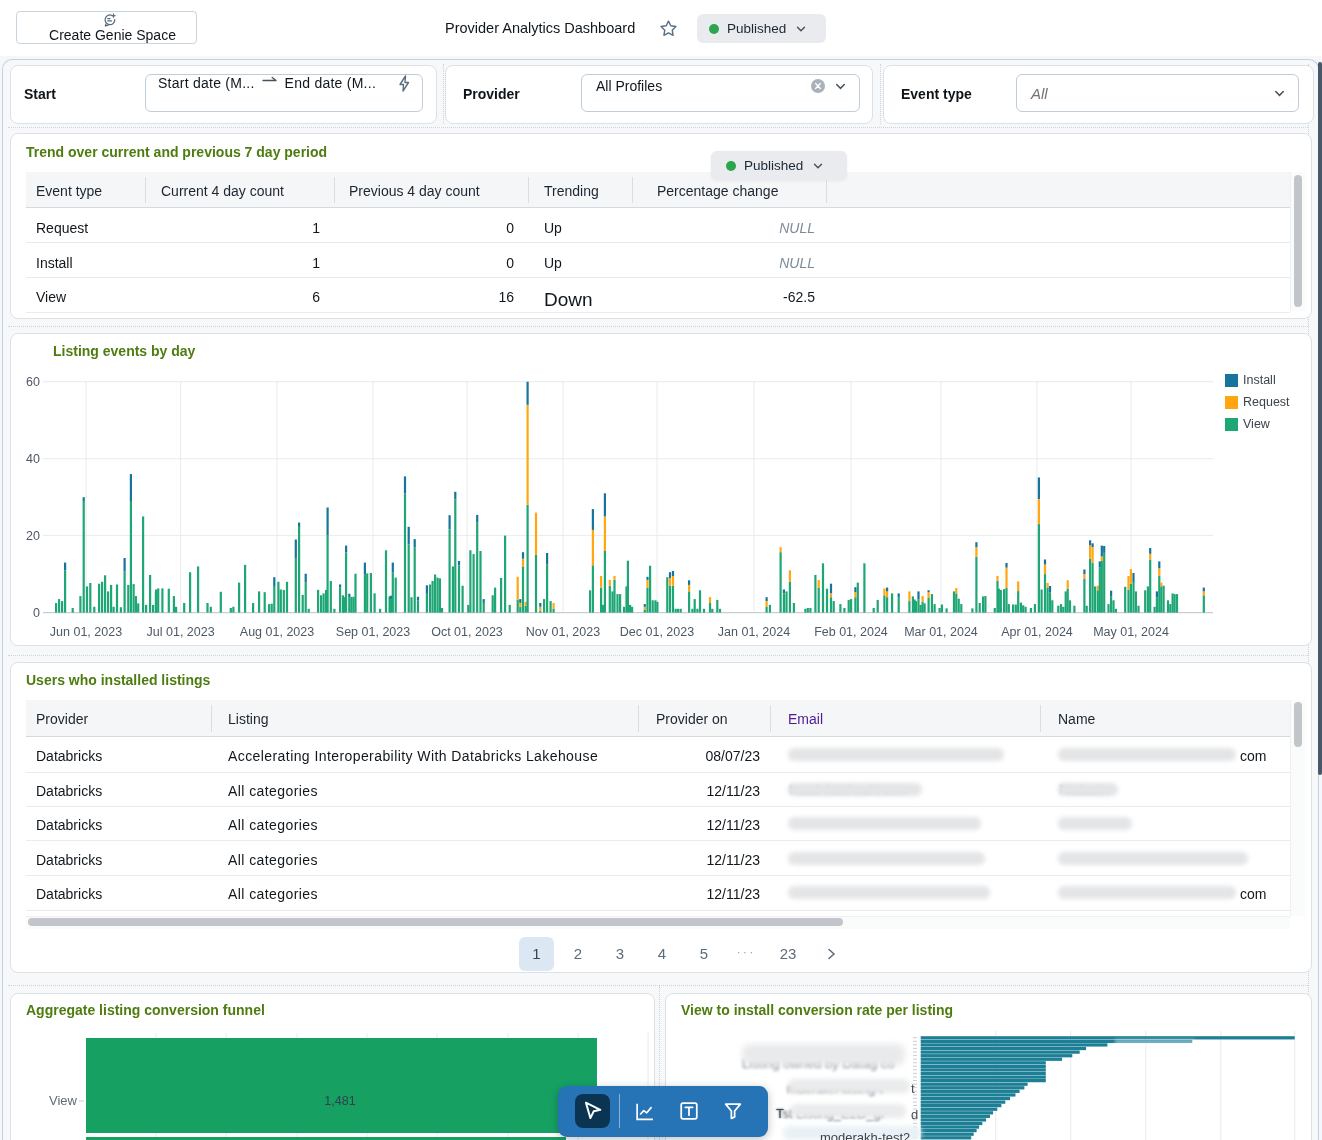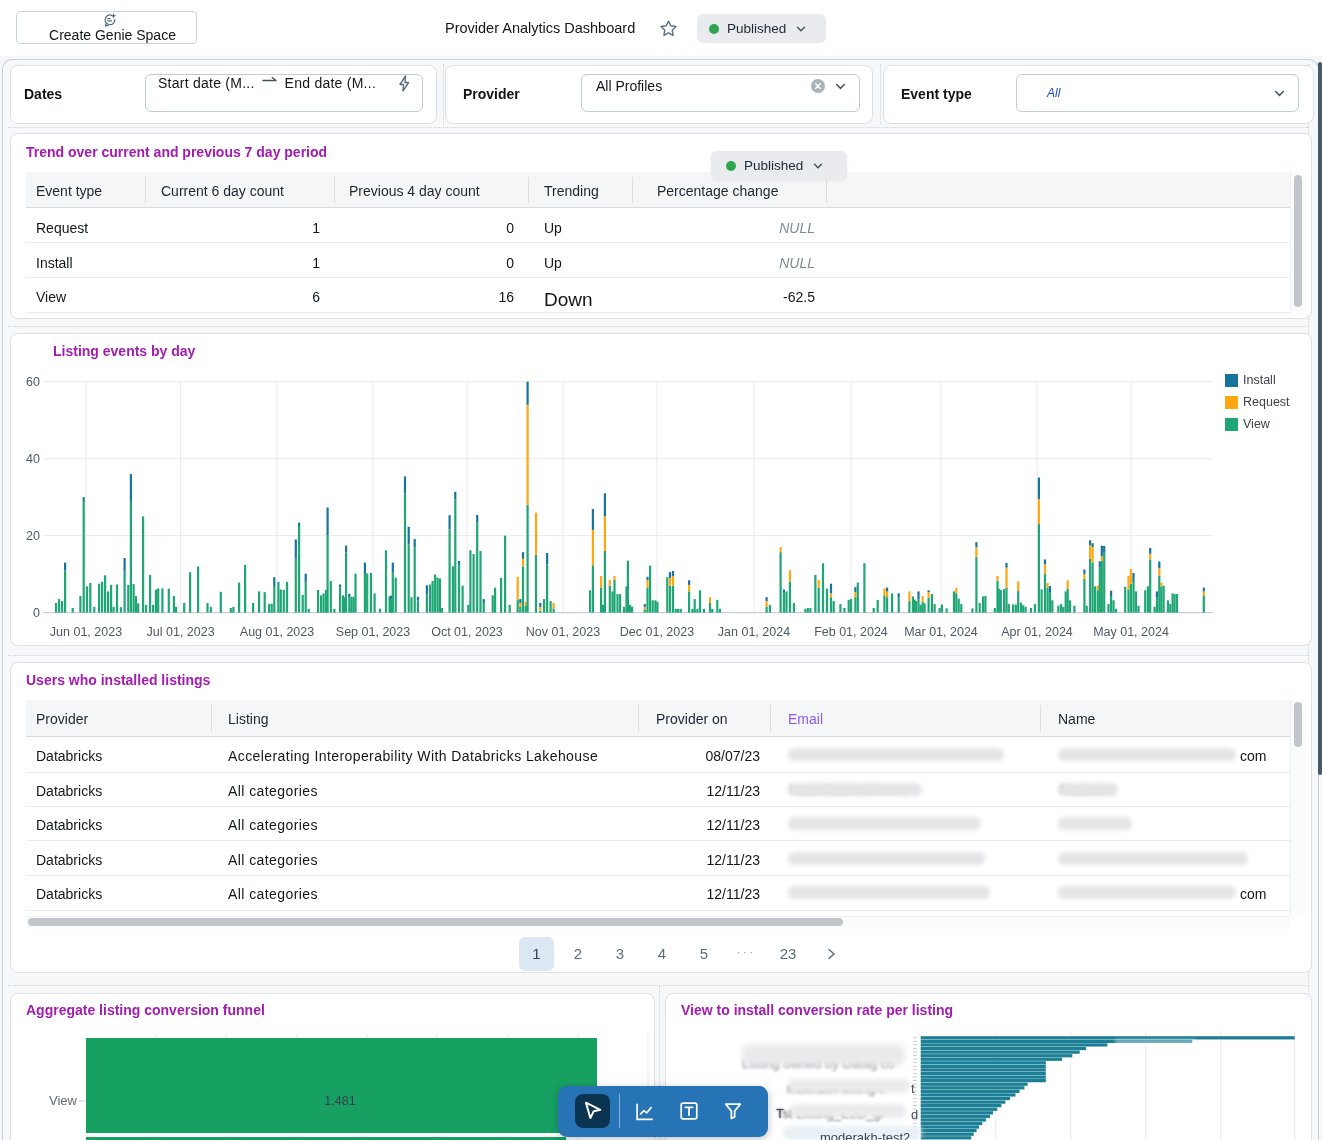--- a/index.html
+++ b/index.html
@@ -1,19 +1,19 @@
 <!DOCTYPE html>
 <html><head><meta charset="utf-8">
 <style>
 *{margin:0;padding:0;box-sizing:border-box;}
 html,body{width:1322px;height:1140px;overflow:hidden;background:#f6f7f9;
 font-family:"Liberation Sans",sans-serif;-webkit-font-smoothing:antialiased;}
 .abs{position:absolute;}
 .card{position:absolute;background:#fff;border:1px solid #dde1e6;border-radius:8px;overflow:hidden;}
-.ctitle{position:absolute;font-size:14px;font-weight:bold;color:#a21caf;}
+.ctitle{position:absolute;font-size:14px;font-weight:bold;color:#4d7c0f;}
 .hdr-sep{position:absolute;width:1px;background:#d9dee3;}
 .dashv{position:absolute;width:0;border-left:1px dotted #ccd5de;}
 .dashh{position:absolute;height:0;border-top:1px dotted #ccd5de;}
 .pill{position:absolute;height:29px;background:#e9ebee;border-radius:6px;display:flex;align-items:center;font-size:13.5px;color:#1b2733;}
 .dot{width:10px;height:10px;border-radius:50%;background:#2da44e;margin:0 8px 0 12px;}
 </style></head>
 <body>
 <div class="abs" style="left:0;top:0;width:1322px;height:56px;background:#fff;"></div>
 <div class="abs" style="left:16px;top:11px;width:181px;height:33px;background:#fff;border:1px solid #c9d4de;border-radius:4px;display:flex;align-items:center;padding-left:12px;flex-direction:column;">
 <svg width="22" height="22" viewBox="0 0 21 21" style="margin-right:5px;">
@@ -35,21 +35,21 @@
 <div class="abs" style="left:2px;top:59px;width:1317px;height:1081px;background:#f7f8fa;border:1px solid #c2d1e0;border-bottom:none;border-radius:10px 10px 0 0;"></div>
 <div class="dashh" style="left:8px;top:127px;width:1300px;"></div>
 <div class="dashh" style="left:8px;top:326px;width:1300px;"></div>
 <div class="dashh" style="left:8px;top:655px;width:1300px;"></div>
 <div class="dashh" style="left:8px;top:985px;width:1300px;"></div>
 <div class="dashv" style="left:443px;top:64px;height:60px;"></div>
 <div class="dashv" style="left:880px;top:64px;height:60px;"></div>
 <div class="dashv" style="left:659px;top:986px;height:154px;"></div>
 <div class="dashv" style="left:1308px;top:64px;height:1076px;"></div>
 <div class="card" style="left:10px;top:65px;width:427px;height:59px;"></div>
-<div class="abs" style="left:24px;top:86px;font-size:14px;font-weight:bold;color:#0e1418;">Dates</div>
+<div class="abs" style="left:24px;top:86px;font-size:14px;font-weight:bold;color:#0e1418;">Start</div>
 <div class="abs" style="left:145px;top:74px;width:278px;height:38px;border:1px solid #c0ccd8;border-radius:6px;background:#fff;display:flex;padding:0 10px 0 12px;">
 <span style="font-size:14px;letter-spacing:0.25px;color:#11171c;">Start date (M...</span>
 <svg width="16" height="10" viewBox="0 0 16 10" style="margin:0 7px;">
       <path d="M1 5.5h12.2M10.2 2.4l3.8 3.1" fill="none" stroke="#43525e" stroke-width="1.3" stroke-linecap="round"></path>
     </svg>
 <span style="font-size:14px;letter-spacing:0.25px;color:#11171c;">End date (M...</span>
 <svg width="15" height="17" viewBox="0 0 15 17" style="margin-left:auto;">
       <path d="M8.5 1L3 9.5h3.5L6 16l5.5-8.5H8z" fill="none" stroke="#5b6e80" stroke-width="1.4" stroke-linejoin="round"></path>
     </svg>
 </div>
@@ -61,35 +61,35 @@
       <circle cx="8" cy="8" r="7" fill="#a9b2ba"></circle>
       <path d="M5.6 5.6l4.8 4.8M10.4 5.6l-4.8 4.8" stroke="#fff" stroke-width="1.4" stroke-linecap="round"></path>
     </svg>
 <svg width="13" height="13" viewBox="0 0 12 12">
       <path d="M2.5 4.2L6 7.7l3.5-3.5" fill="none" stroke="#43525e" stroke-width="1.4" stroke-linecap="round"></path>
     </svg>
 </div>
 <div class="card" style="left:883px;top:65px;width:431px;height:59px;"></div>
 <div class="abs" style="left:901px;top:86px;font-size:14px;font-weight:bold;color:#0e1418;">Event type</div>
 <div class="abs" style="left:1016px;top:74px;width:283px;height:38px;border:1px solid #c0ccd8;border-radius:6px;background:#fff;display:flex;align-items:center;padding:0 12px 0 14px;">
-<span style="font-size:12px;font-style:italic;color:#1d4ed8;margin-left:16px;">All</span>
+<span style="font-size:15px;font-style:italic;color:#737373;">All</span>
 <svg width="13" height="13" viewBox="0 0 12 12" style="margin-left:auto;">
       <path d="M2.5 4.2L6 7.7l3.5-3.5" fill="none" stroke="#43525e" stroke-width="1.4" stroke-linecap="round"></path>
     </svg>
 </div>
 <div class="card" style="left:10px;top:133px;width:1302px;height:186px;"></div>
 <div class="ctitle" style="left:26px;top:144px;">Trend over current and previous 7 day period</div>
 <div class="abs" style="left:26px;top:172px;width:1264px;height:36px;background:#f4f6f8;border-bottom:1px solid #d4dade;"></div>
 <div class="hdr-sep" style="left:145px;top:177px;height:26px;"></div>
 <div class="hdr-sep" style="left:333.5px;top:177px;height:26px;"></div>
 <div class="hdr-sep" style="left:527.6px;top:177px;height:26px;"></div>
 <div class="hdr-sep" style="left:631.7px;top:177px;height:26px;"></div>
 <div class="hdr-sep" style="left:825.7px;top:177px;height:26px;"></div>
 <div class="abs" style="left:36px;top:183px;font-size:14px;color:#1c2630;">Event type</div>
-<div class="abs" style="left:161px;top:183px;font-size:14px;color:#1c2630;">Current 6 day count</div>
+<div class="abs" style="left:161px;top:183px;font-size:14px;color:#1c2630;">Current 4 day count</div>
 <div class="abs" style="left:349px;top:183px;font-size:14px;color:#1c2630;">Previous 4 day count</div>
 <div class="abs" style="left:544px;top:183px;font-size:14px;color:#1c2630;">Trending</div>
 <div class="abs" style="left:657px;top:183px;font-size:14px;color:#1c2630;">Percentage change</div>
 <div class="abs" style="left:36px;top:220px;font-size:14px;color:#11171c;">Request</div>
 <div class="abs" style="left:220px;top:220px;width:100px;text-align:right;font-size:14px;color:#11171c;">1</div>
 <div class="abs" style="left:414px;top:220px;width:100px;text-align:right;font-size:14px;color:#11171c;">0</div>
 <div class="abs" style="left:544px;top:220px;font-size:14px;color:#11171c;">Up</div>
 <div class="abs" style="left:715px;top:220px;width:100px;text-align:right;font-size:14px;font-style:italic;color:#7d8b99;">NULL</div>
 <div class="abs" style="left:26px;top:242px;width:1264px;height:1px;background:#e8ecef;"></div>
 <div class="abs" style="left:36px;top:254.5px;font-size:14px;color:#11171c;">Install</div>
@@ -547,21 +547,21 @@
 <div class="card" style="left:10px;top:662px;width:1302px;height:311px;"></div>
 <div class="ctitle" style="left:26px;top:672px;">Users who installed listings</div>
 <div class="abs" style="left:26px;top:700px;width:1264px;height:37px;background:#f4f6f8;border-bottom:1px solid #d4dade;"></div>
 <div class="hdr-sep" style="left:210.5px;top:705px;height:27px;"></div>
 <div class="hdr-sep" style="left:638px;top:705px;height:27px;"></div>
 <div class="hdr-sep" style="left:770px;top:705px;height:27px;"></div>
 <div class="hdr-sep" style="left:1040px;top:705px;height:27px;"></div>
 <div class="abs" style="left:36px;top:711px;font-size:14px;color:#1c2630;">Provider</div>
 <div class="abs" style="left:228px;top:711px;font-size:14px;color:#1c2630;">Listing</div>
 <div class="abs" style="left:656px;top:711px;font-size:14px;color:#1c2630;">Provider on</div>
-<div class="abs" style="left:788px;top:711px;font-size:14px;color:#8b5cf6;">Email</div>
+<div class="abs" style="left:788px;top:711px;font-size:14px;color:#4c1d95;">Email</div>
 <div class="abs" style="left:1058px;top:711px;font-size:14px;color:#1c2630;">Name</div>
 <div class="abs" style="left:36px;top:748px;font-size:14px;color:#11171c;">Databricks</div>
 <div class="abs" style="left:228px;top:748px;font-size:14px;letter-spacing:0.42px;color:#11171c;">Accelerating Interoperability With Databricks Lakehouse</div>
 <div class="abs" style="left:660px;top:748px;width:100px;text-align:right;font-size:14px;color:#11171c;">08/07/23</div>
 <div style="position:absolute;left:788px;top:748px;width:216px;height:13px;background:#e4e5e7;border-radius:6px;filter:blur(2.2px);"></div>
 <div style="position:absolute;left:1058px;top:748px;width:178px;height:13px;background:#e4e5e7;border-radius:6px;filter:blur(2.2px);"></div>
 <div class="abs" style="left:1240px;top:748px;font-size:14px;color:#11171c;">com</div>
 <div class="abs" style="left:26px;top:772px;width:1264px;height:1px;background:#e8ecef;"></div>
 <div class="abs" style="left:36px;top:782.5px;font-size:14px;color:#11171c;">Databricks</div>
 <div class="abs" style="left:228px;top:782.5px;font-size:14px;letter-spacing:0.42px;color:#11171c;">All categories</div>

